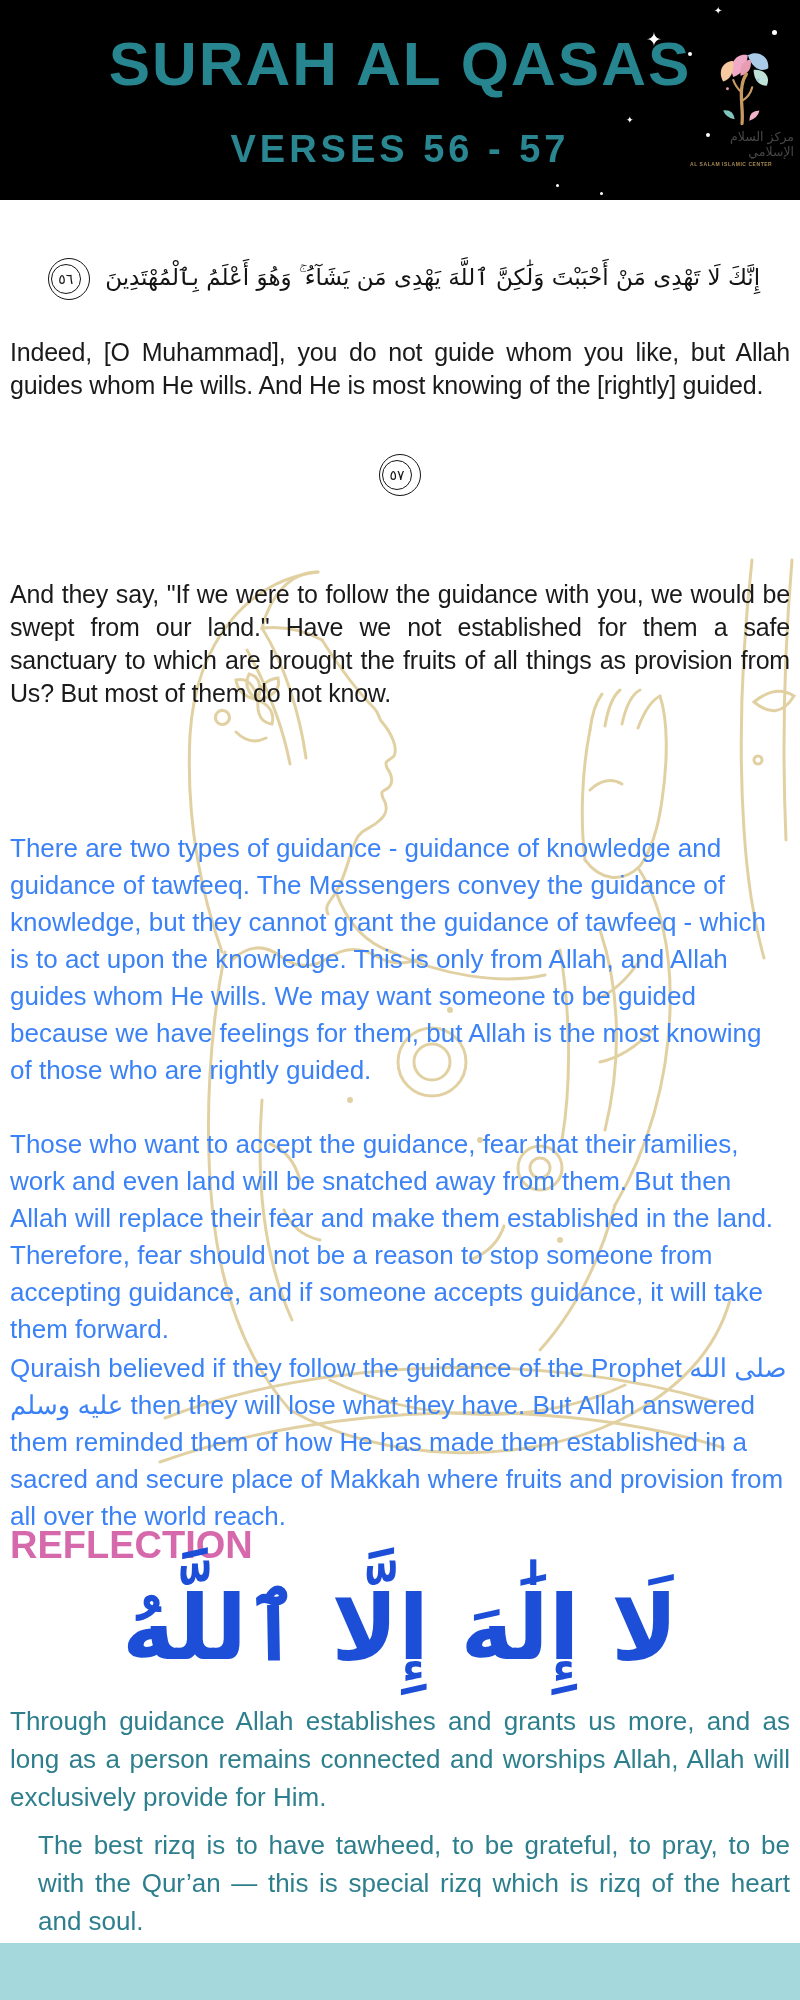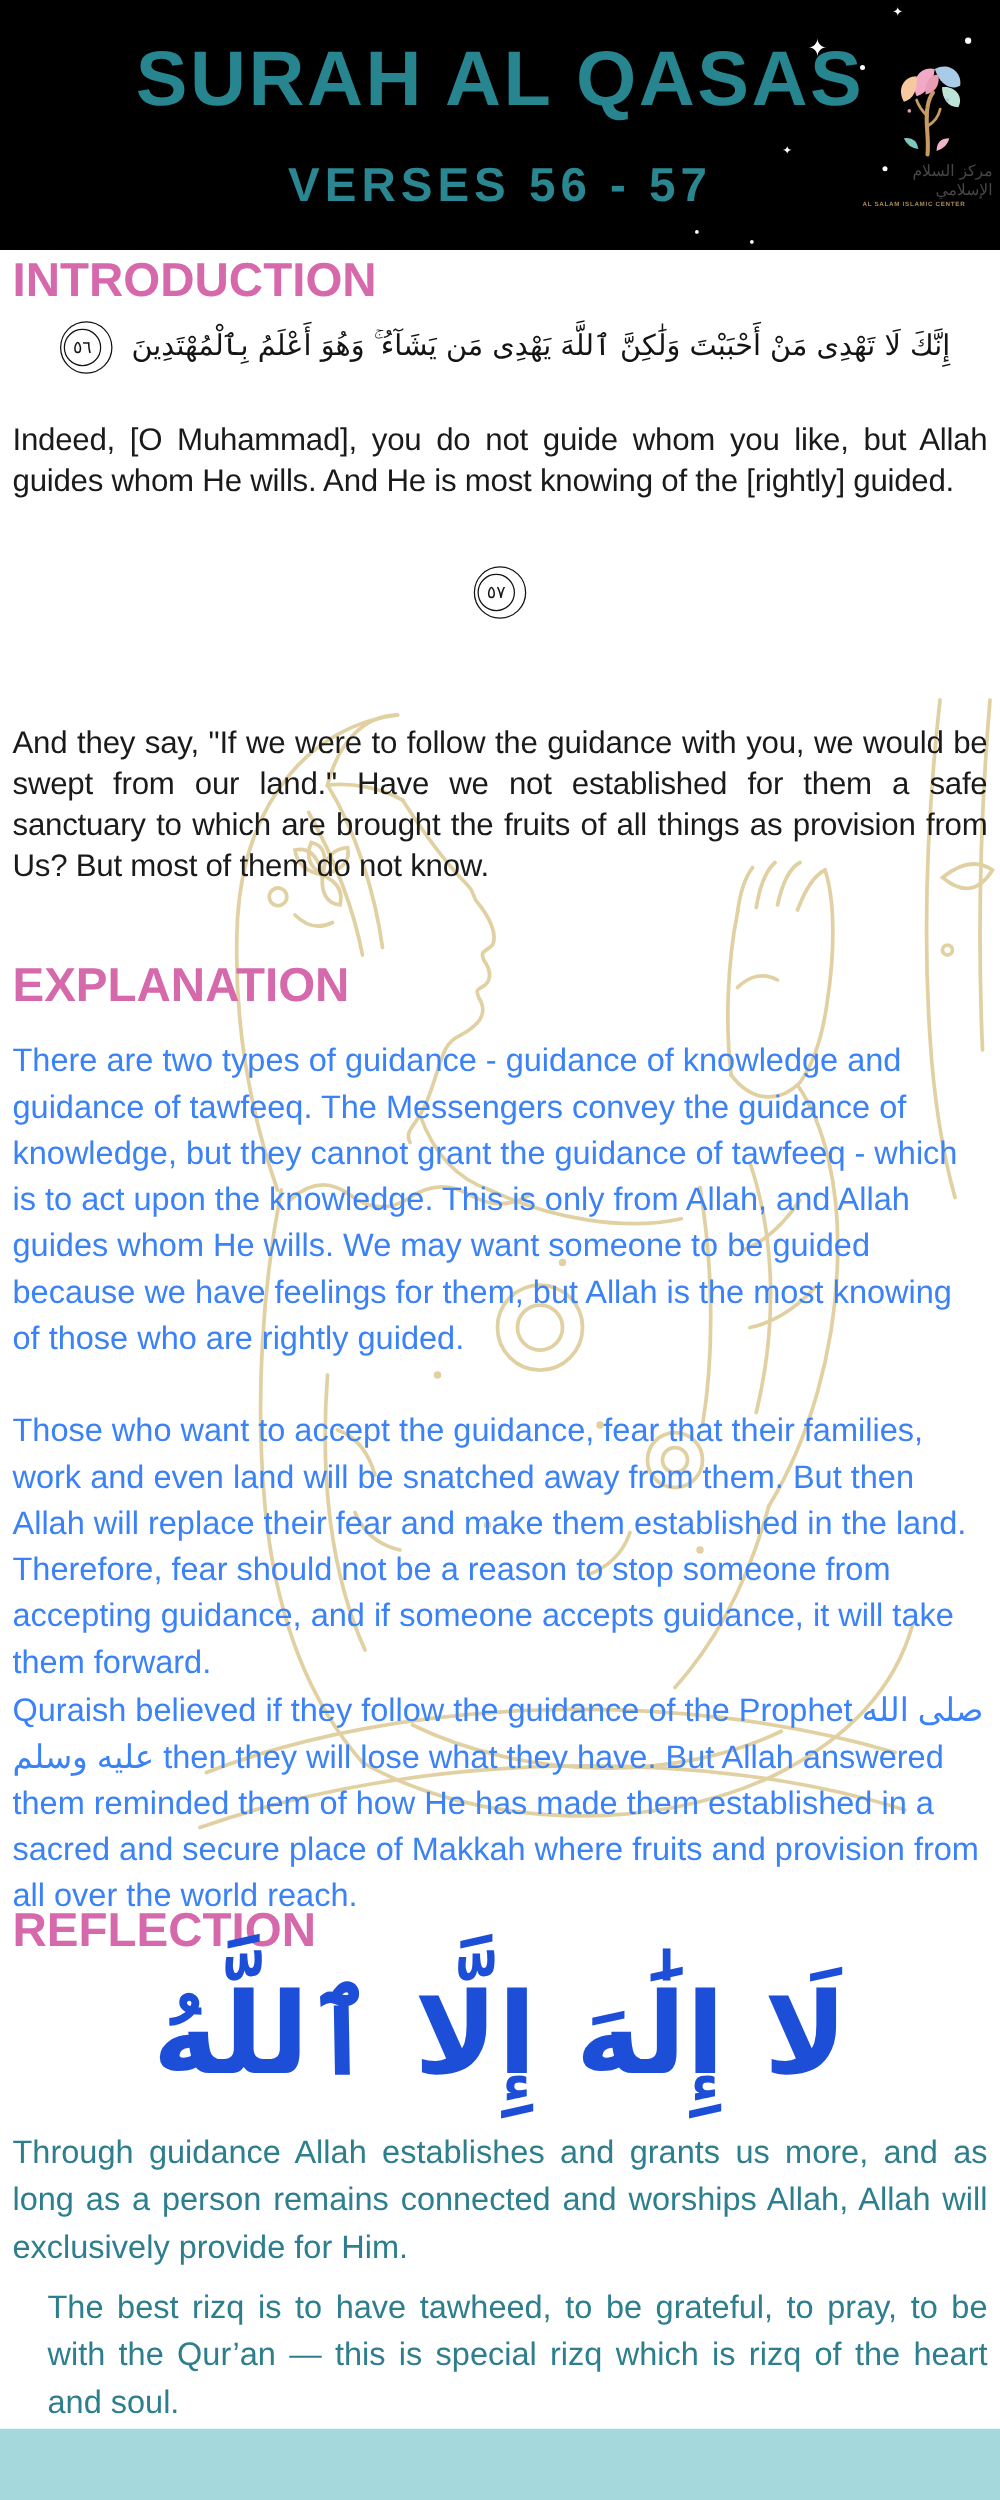--- a/index.html
+++ b/index.html
@@ -174,40 +174,38 @@
       <path d="M51,72 C58,68 62,62 64,54" stroke="#c69a62" stroke-width="3" fill="none" stroke-linecap="round"></path>
       <path d="M40,98 q-12,-2 -16,-12 q14,-2 16,12 Z" fill="#7fc6bf"></path>
       <path d="M60,100 q12,-4 14,-14 q-14,0 -14,14 Z" fill="#f2b3c9"></path>
       <circle cx="30" cy="56" r="2" fill="#e89db4"></circle>
       <circle cx="72" cy="44" r="2" fill="#9fc7e8"></circle>
     </svg>
     <div class="logo-ar">مركز السلام الإسلامي</div>
     <div class="logo-en">AL SALAM ISLAMIC CENTER</div>
   </div>
 
-  <div class="section-heading h-intro">INTRODUCTION</div>
 
   <div class="arabic-verse v56">
     <span>إِنَّكَ لَا تَهْدِى مَنْ أَحْبَبْتَ وَلَٰكِنَّ ٱللَّهَ يَهْدِى مَن يَشَآءُ ۚ وَهُوَ أَعْلَمُ بِٱلْمُهْتَدِينَ</span>
     <span class="verse-marker">
         <span class="verse-marker-inner">٥٦</span>
       </span>
   </div>
 
   <div class="translation t56">Indeed, [O Muhammad], you do not guide whom you like, but Allah guides whom He wills. And He is most knowing of the [rightly] guided.</div>
 
   <div class="arabic-verse v57">
     <span class="verse-marker">
         <span class="verse-marker-inner">٥٧</span>
       </span>
   </div>
 
   <div class="translation t57">And they say, "If we were to follow the guidance with you, we would be swept from our land." Have we not established for them a safe sanctuary to which are brought the fruits of all things as provision from Us? But most of them do not know.</div>
 
-  <div class="section-heading h-expl">EXPLANATION</div>
   <div class="teal-para p1">There are two types of guidance - guidance of knowledge and guidance of tawfeeq. The Messengers convey the guidance of knowledge, but they cannot grant the guidance of tawfeeq - which is to act upon the knowledge. This is only from Allah, and Allah guides whom He wills. We may want someone to be guided because we have feelings for them, but Allah is the most knowing of those who are rightly guided.</div>
   <div class="teal-para p2">Those who want to accept the guidance, fear that their families, work and even land will be snatched away from them. But then Allah will replace their fear and make them established in the land. Therefore, fear should not be a reason to stop someone from accepting guidance, and if someone accepts guidance, it will take them forward.</div>
   <div class="teal-para p3">Quraish believed if they follow the guidance of the Prophet صلى الله عليه وسلم then they will lose what they have. But Allah answered them reminded them of how He has made them established in a sacred and secure place of Makkah where fruits and provision from all over the world reach.</div>
 
   <div class="section-heading h-refl">REFLECTION</div>
   <div class="calligraphy">لَا إِلَٰهَ إِلَّا ٱللَّهُ</div>
   <div class="refl-para r1">Through guidance Allah establishes and grants us more, and as long as a person remains connected and worships Allah, Allah will exclusively provide for Him.</div>
   <div class="refl-para r2">The best rizq is to have tawheed, to be grateful, to pray, to be with the Qur’an — this is special rizq which is rizq of the heart and soul.</div>
 
   <div class="footer"></div>

